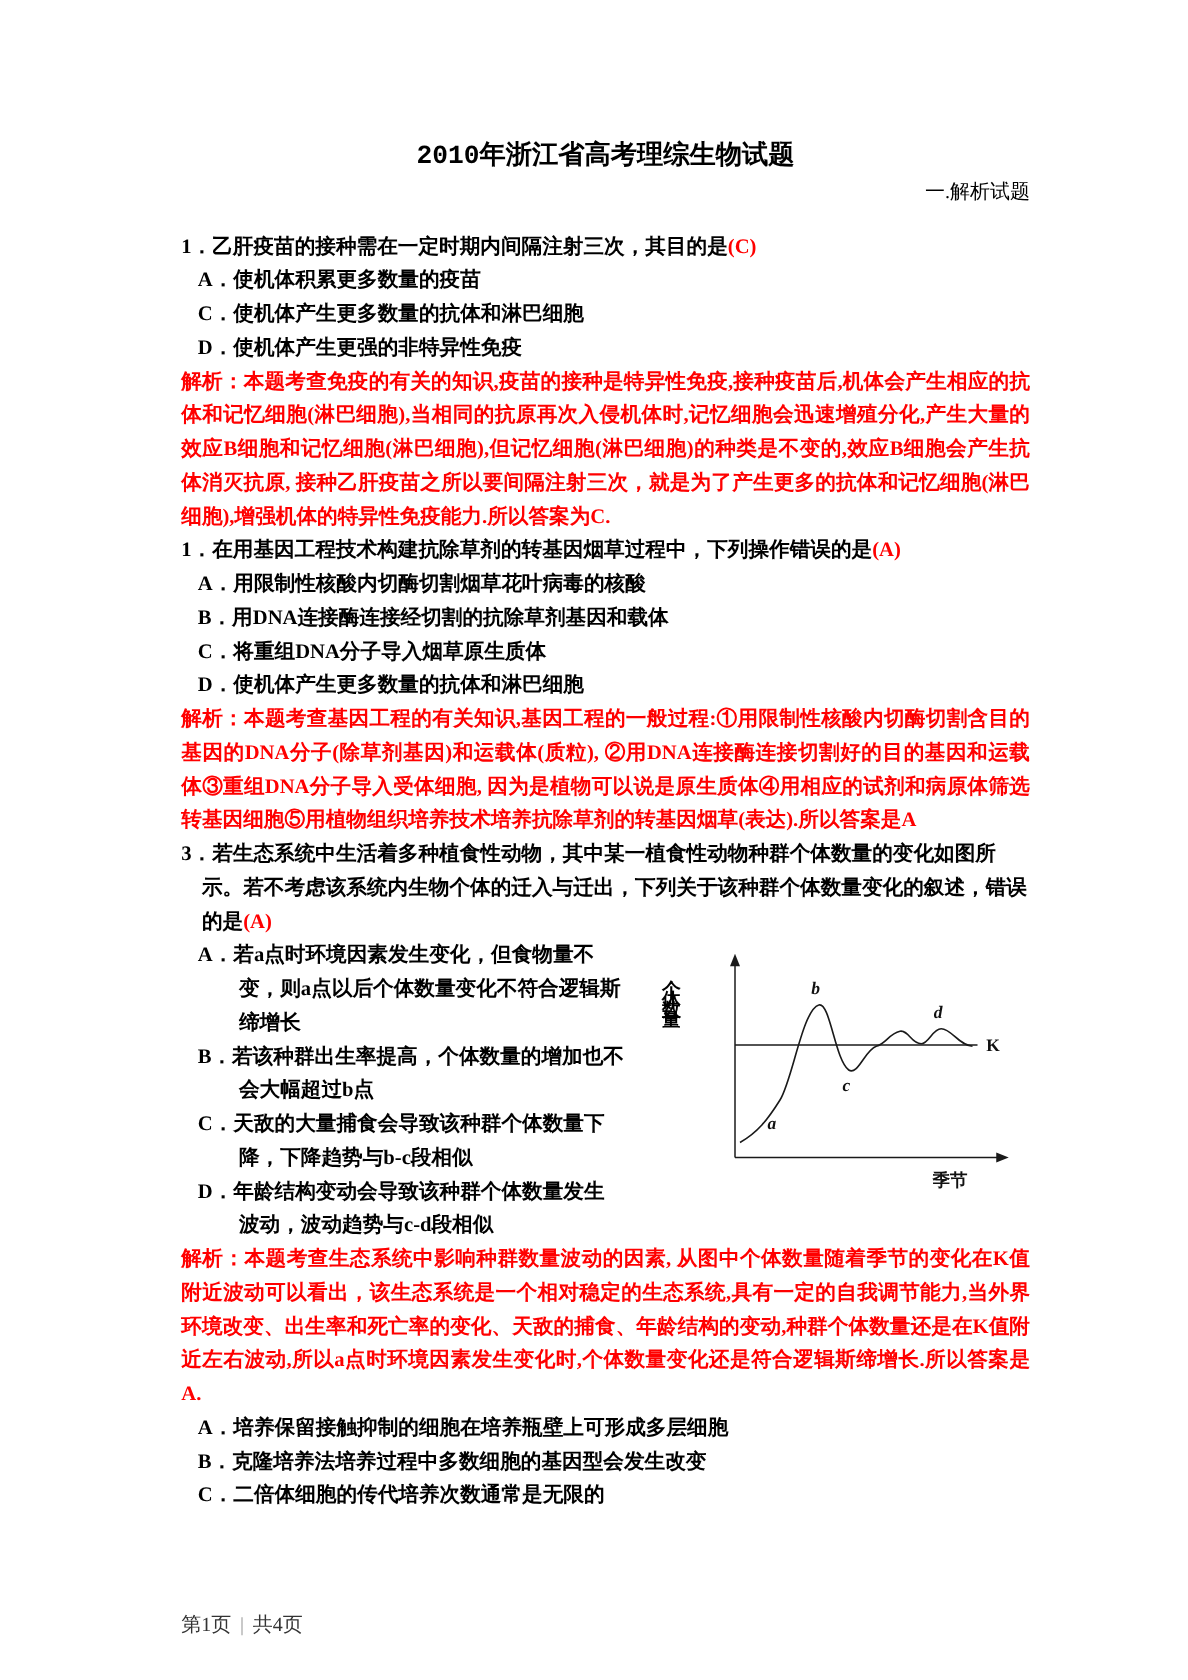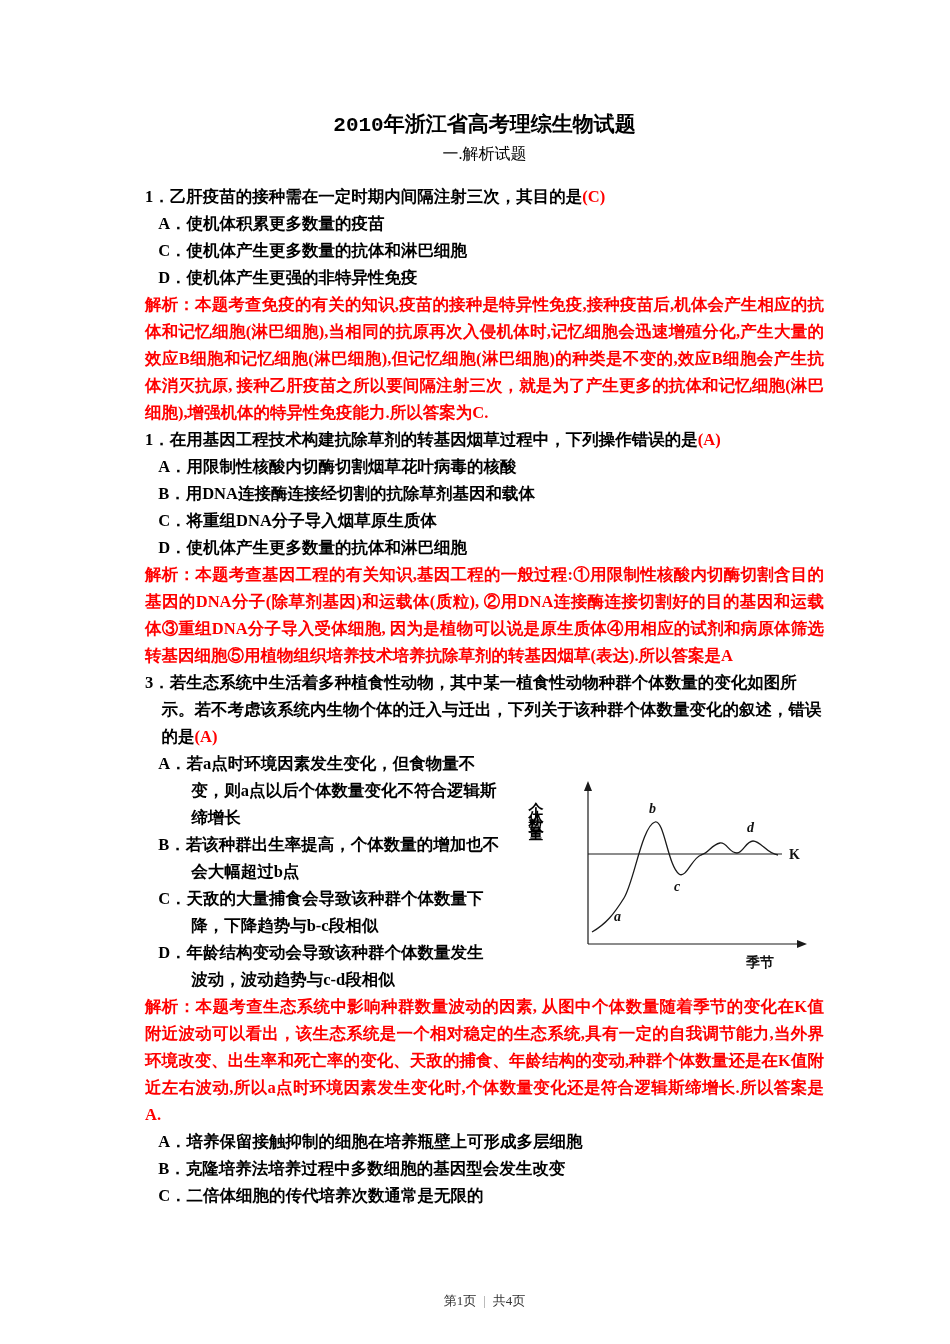--- a/index.html
+++ b/index.html
@@ -18,33 +18,33 @@
     flex-direction: column;
   }
   .doc-title {
     text-align: center;
     font-size: 21px;
     font-weight: bold;
     line-height: 28px;
     font-family: Liberation Mono, monospace;
   }
   .section-heading {
-    text-align: center;
+    text-align: right;
     font-size: 16px;
     margin-bottom: 16px;
   }
   .question { margin: 0; font-weight: bold; }
   .stem { padding-left: 1em; text-indent: -1em; }
   .ans { color: var(--analysis-red, #ff0000); }
   .option { padding-left: 0.8em; }
   .analysis {
     color: var(--analysis-red, #ff0000);
     text-align: justify;
   }
-  .q3-row { display: flex; align-items: center; gap: 24px; }
+  .q3-row { display: flex; align-items: flex-start; gap: 24px; }
   .q3-options { flex: 1; min-width: 0; }
   .q3-options .option { padding-left: 2.8em; text-indent: -2em; }
   .figure { width: 300px; display: flex; padding-top: 6px; flex-shrink: 0; }
   .y-axis-label {
     writing-mode: vertical-rl;
     text-orientation: upright;
     font-size: 15px;
     letter-spacing: 8px;
     padding-top: 16px;
     height: 170px;
@@ -54,22 +54,22 @@
   svg.pop-chart { width: 272px; height: 202px; display: block; }
   svg.pop-chart text {
     font-size: 14px;
     fill: #111111;
     font-family: "Liberation Serif", serif;
   }
   svg.pop-chart text.pt { font-style: italic; }
   .footer {
     margin-top: auto;
     padding-top: 28px;
-    text-align: center;
-    font-size: 13px;
+    text-align: left;
+    font-size: 16px;
     color: #333333;
     line-height: 18px;
   }
   .footer .sep { color: #999999; margin: 0 7px; }
 </style>
 </head>
 <body>
 
 <div class="page">
 

